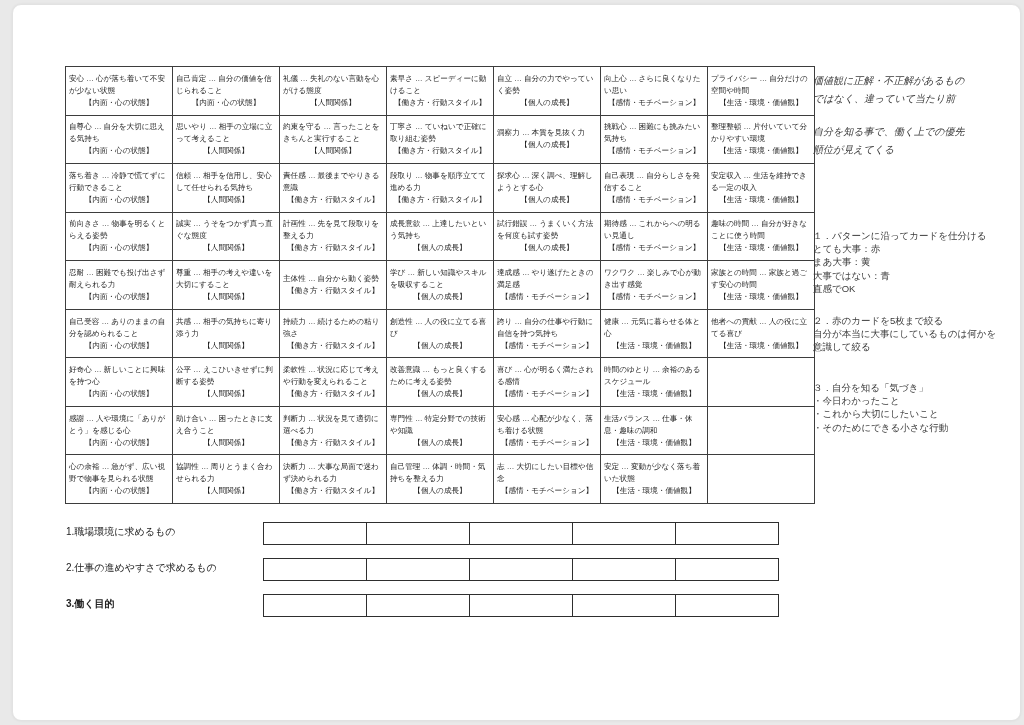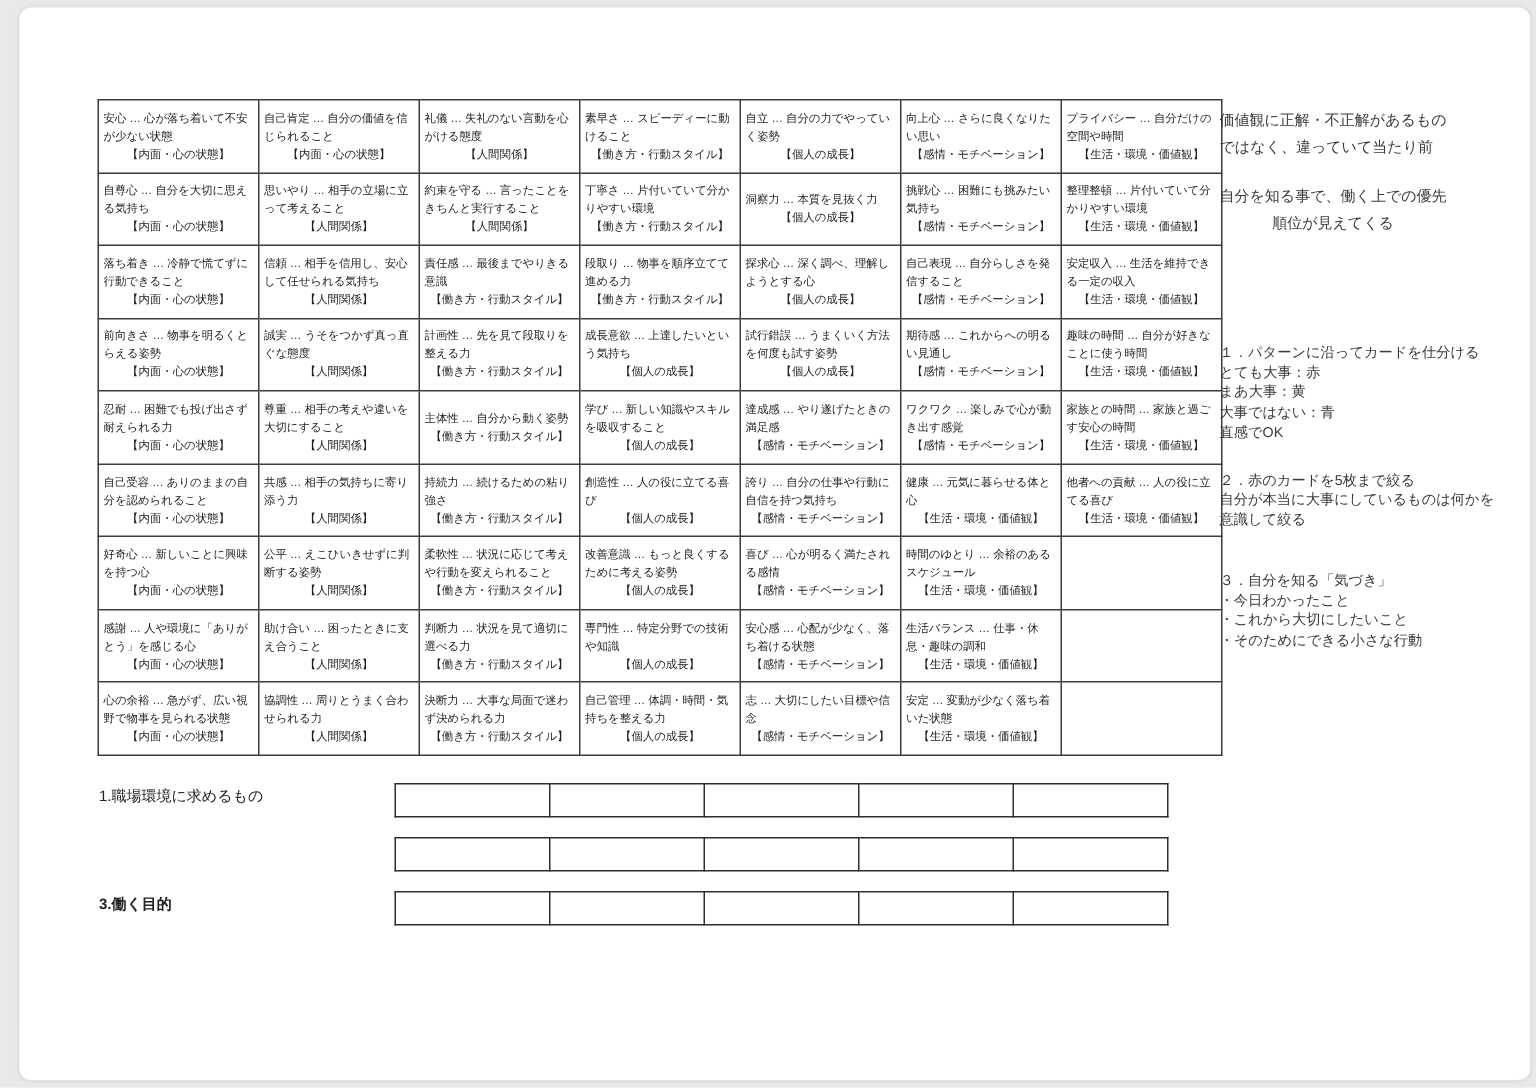--- a/index.html
+++ b/index.html
@@ -10,21 +10,21 @@
   
   table.cards{position:absolute;left:52px;top:61px;width:700px;height:438px;
     border-collapse:collapse;table-layout:fixed;border:1.5px solid #333333;}
   table.cards td{width:100px;border:1px solid #3d3d3d;vertical-align:middle;
     padding:1px 3px;font-size:7.6px;line-height:1.58;color:#1f1f1f;overflow:hidden;}
   .card-text{word-break:break-all;}
   .card-cat{word-break:break-all;text-align:center;}
   
   .side{position:absolute;left:800px;top:0;width:215px;color:#3a3a3a;}
   .side-block{position:absolute;left:0;white-space:pre-line;}
-  .intro{font-size:10px;line-height:17.5px;}
+  .intro{font-size:10px;line-height:17.5px;font-style:italic;}
   .step{font-size:9.5px;line-height:13.2px;}
   
   .q-label{position:absolute;left:53px;font-size:10px;color:#222222;}
   table.answers{position:absolute;left:250px;border-collapse:collapse;table-layout:fixed;
     border:1.5px solid #2e2e2e;}
   table.answers td{width:100px;height:19px;border:1px solid #2e2e2e;background:#ffffff;}
 </style>
 </head>
 <body>
 
@@ -70,21 +70,21 @@
             </td>
             <td>
               <div class="card-text">思いやり … 相手の立場に立って考えること</div>
               <div class="card-cat">【人間関係】</div>
             </td>
             <td>
               <div class="card-text">約束を守る … 言ったことをきちんと実行すること</div>
               <div class="card-cat">【人間関係】</div>
             </td>
             <td>
-              <div class="card-text">丁寧さ … 片付いていて分かりやすい環境</div>
+              <div class="card-text">丁寧さ … ていねいで正確に取り組む姿勢</div>
               <div class="card-cat">【働き方・行動スタイル】</div>
             </td>
             <td>
               <div class="card-text">洞察力 … 本質を見抜く力</div>
               <div class="card-cat">【個人の成長】</div>
             </td>
             <td>
               <div class="card-text">挑戦心 … 困難にも挑みたい気持ち</div>
               <div class="card-cat">【感情・モチベーション】</div>
             </td>
@@ -293,21 +293,21 @@
               <div class="card-cat">【生活・環境・価値観】</div>
             </td>
             <td></td>
           </tr>
         </tbody>
     </table>
 
     <div class="side">
       <div class="side-block intro" style="top:67px;">価値観に正解・不正解があるもの
 ではなく、違っていて当たり前</div>
-      <div class="side-block intro" style="top:118px;text-align:center;">自分を知る事で、働く上での優先
+      <div class="side-block intro" style="top:118px;">自分を知る事で、働く上での優先
 順位が見えてくる</div>
       <div class="side-block step" style="top:224px;">１．パターンに沿ってカードを仕分ける
 とても大事：赤
 まあ大事：黄
 大事ではない：青
 直感でOK</div>
       <div class="side-block step" style="top:309px;">２．赤のカードを5枚まで絞る
 自分が本当に大事にしているものは何かを
 意識して絞る</div>
       <div class="side-block step" style="top:376px;">３．自分を知る「気づき」
@@ -322,20 +322,21 @@
           <tr>
             <td></td>
             <td></td>
             <td></td>
             <td></td>
             <td></td>
           </tr>
         </tbody>
     </table>
 
+    <div class="q-label" style="top:553px;line-height:20px;">2.仕事の進めやすさで求めるもの</div>
     <table class="answers" style="top:553px;">
       <tbody>
           <tr>
             <td></td>
             <td></td>
             <td></td>
             <td></td>
             <td></td>
           </tr>
         </tbody>

